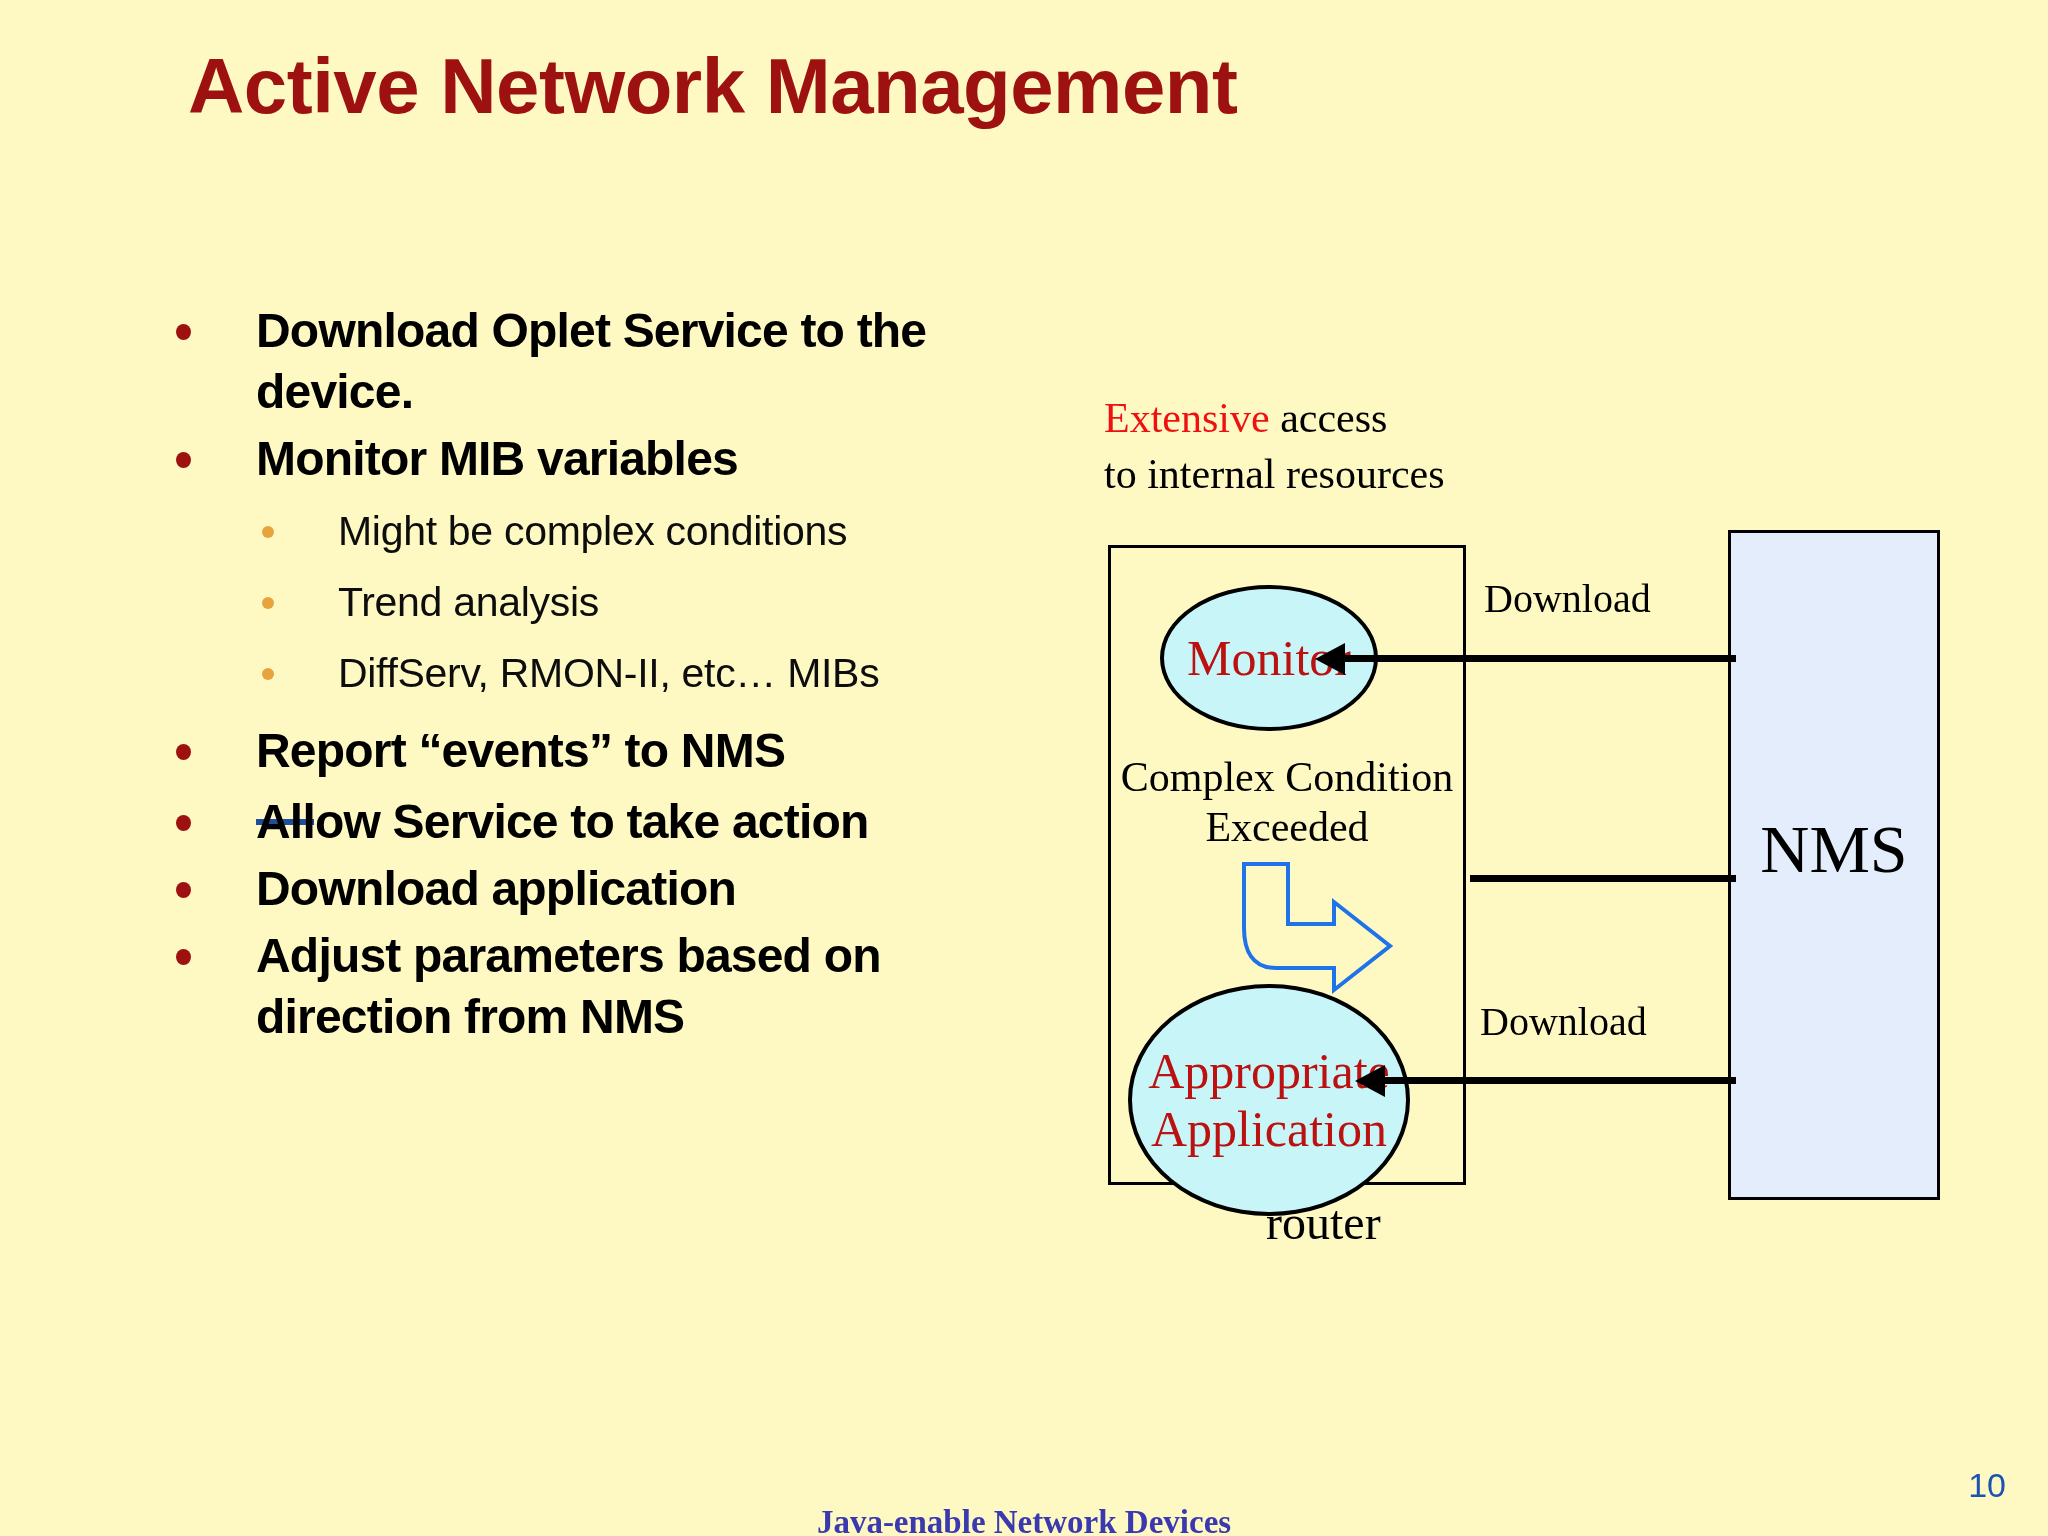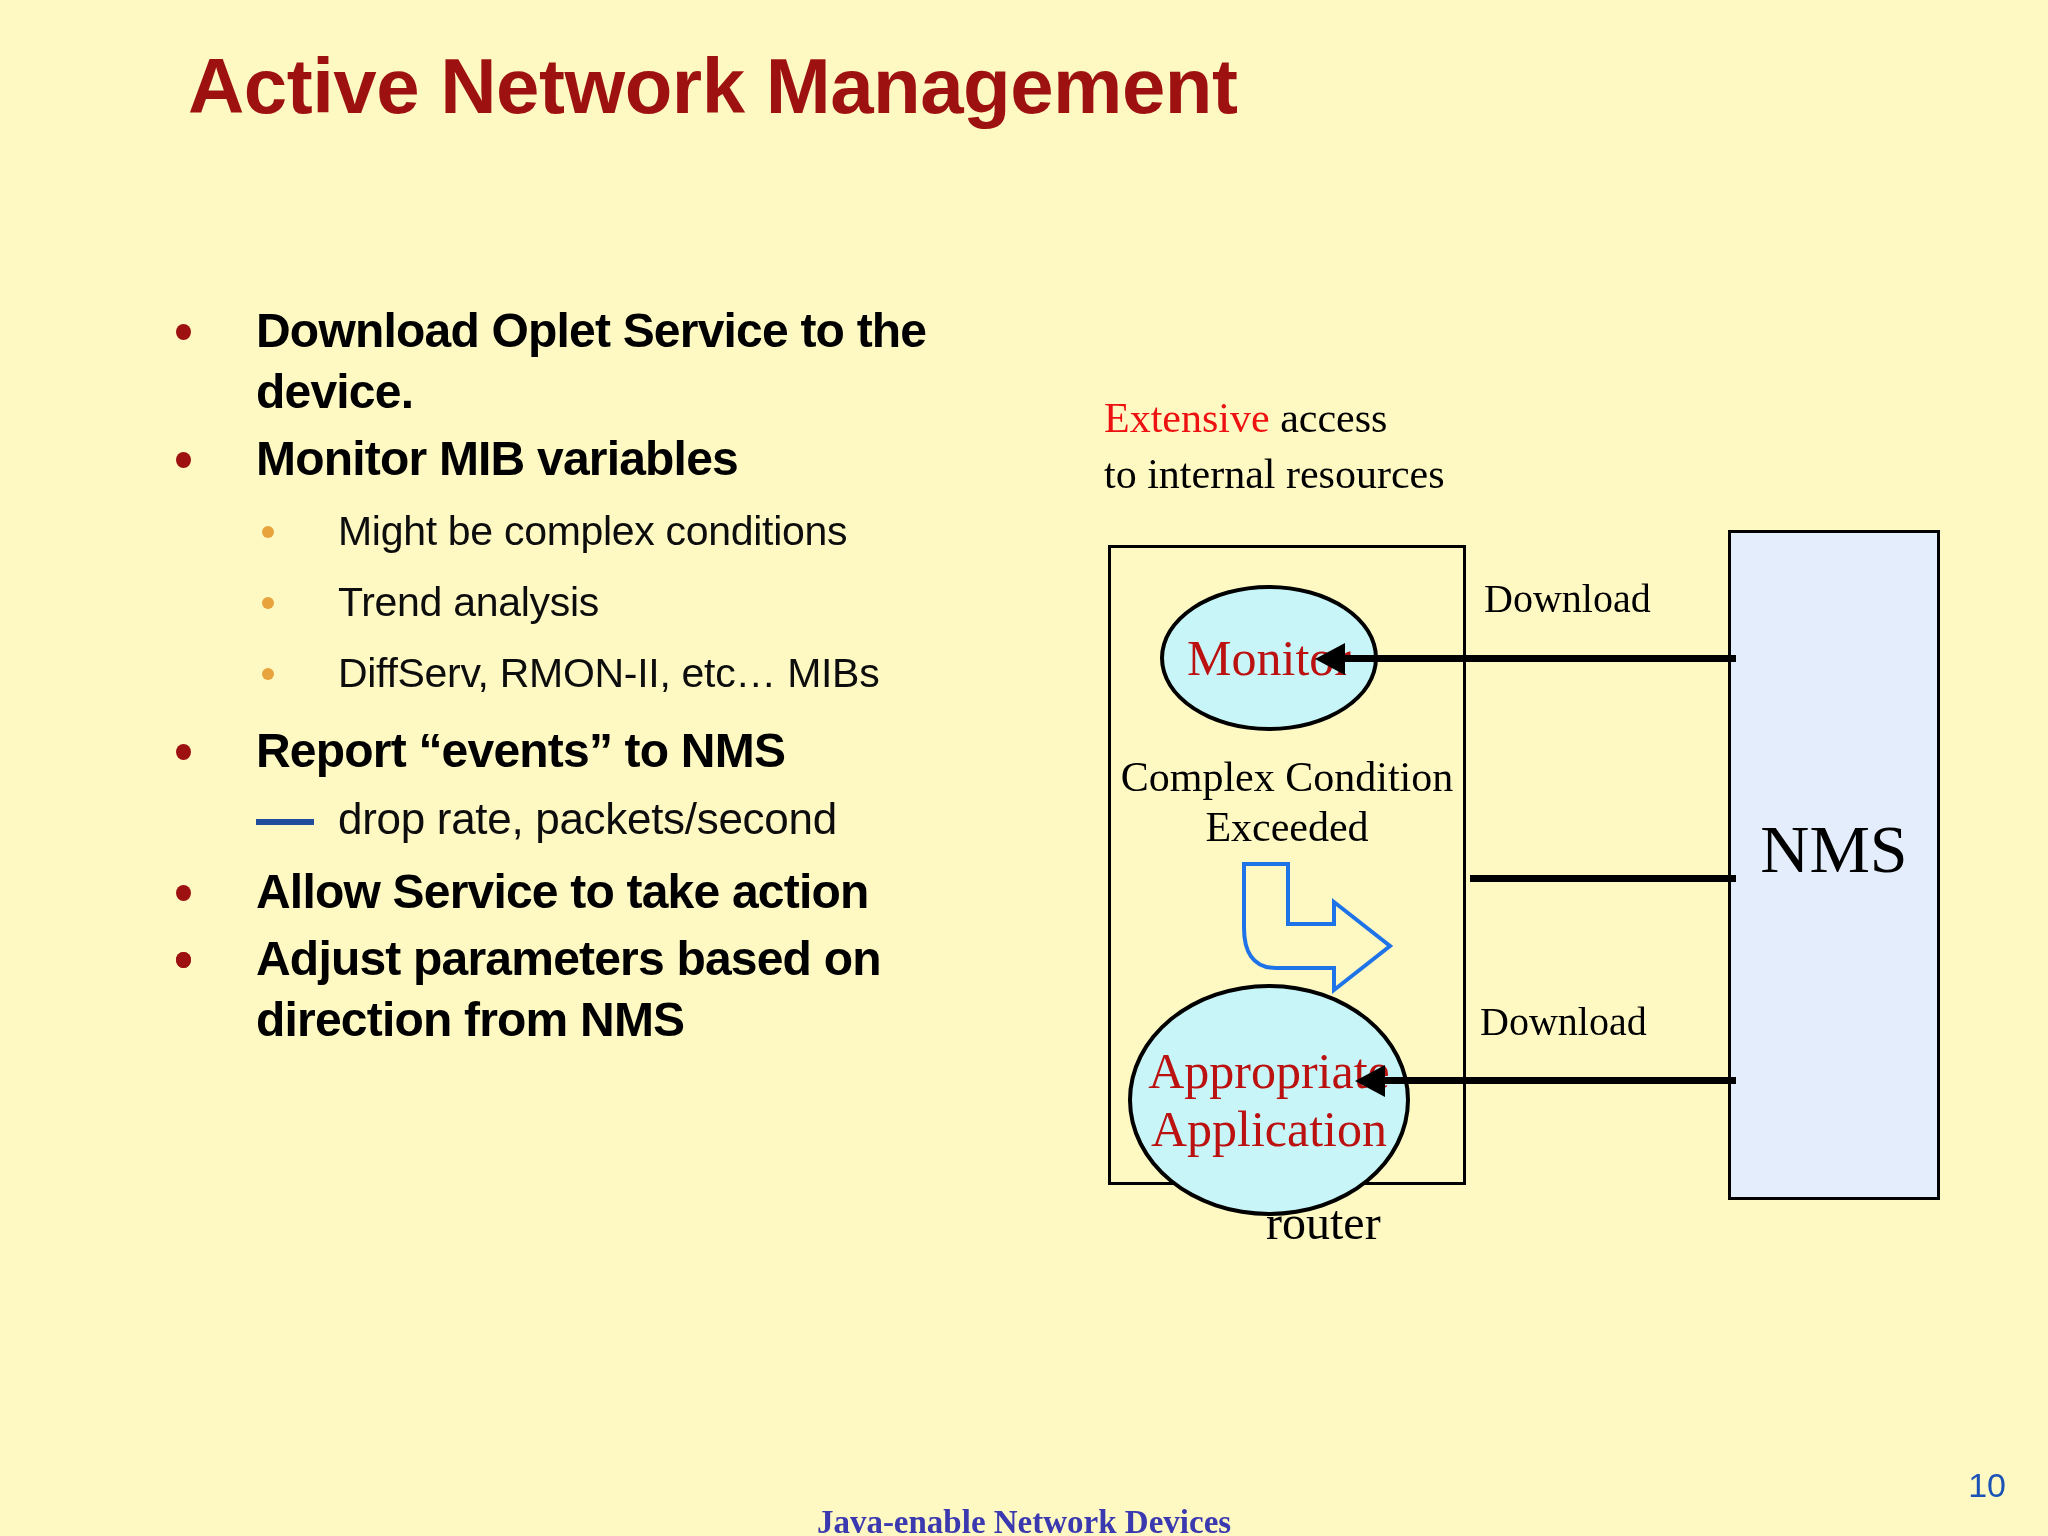--- a/index.html
+++ b/index.html
@@ -282,30 +282,30 @@
       </div>
     </div>
 
     <div class="b1">
       <span class="dot"></span>
       <span>Report “events”  to NMS</span>
     </div>
 
     <div class="b2d">
       <span class="dash"></span>
-      <span>drop rate, packets/second</span>
     </div>
 
     <div class="b1">
       <span class="dot"></span>
       <span>Allow Service to take action</span>
     </div>
 
     <div class="b1">
       <span class="dot"></span>
+      <span>Download application</span>
     </div>
 
     <div class="b1">
       <span class="dot"></span>
       <span>Adjust parameters based on direction from NMS</span>
     </div>
 
   </div>
 
   <div id="diagram">

